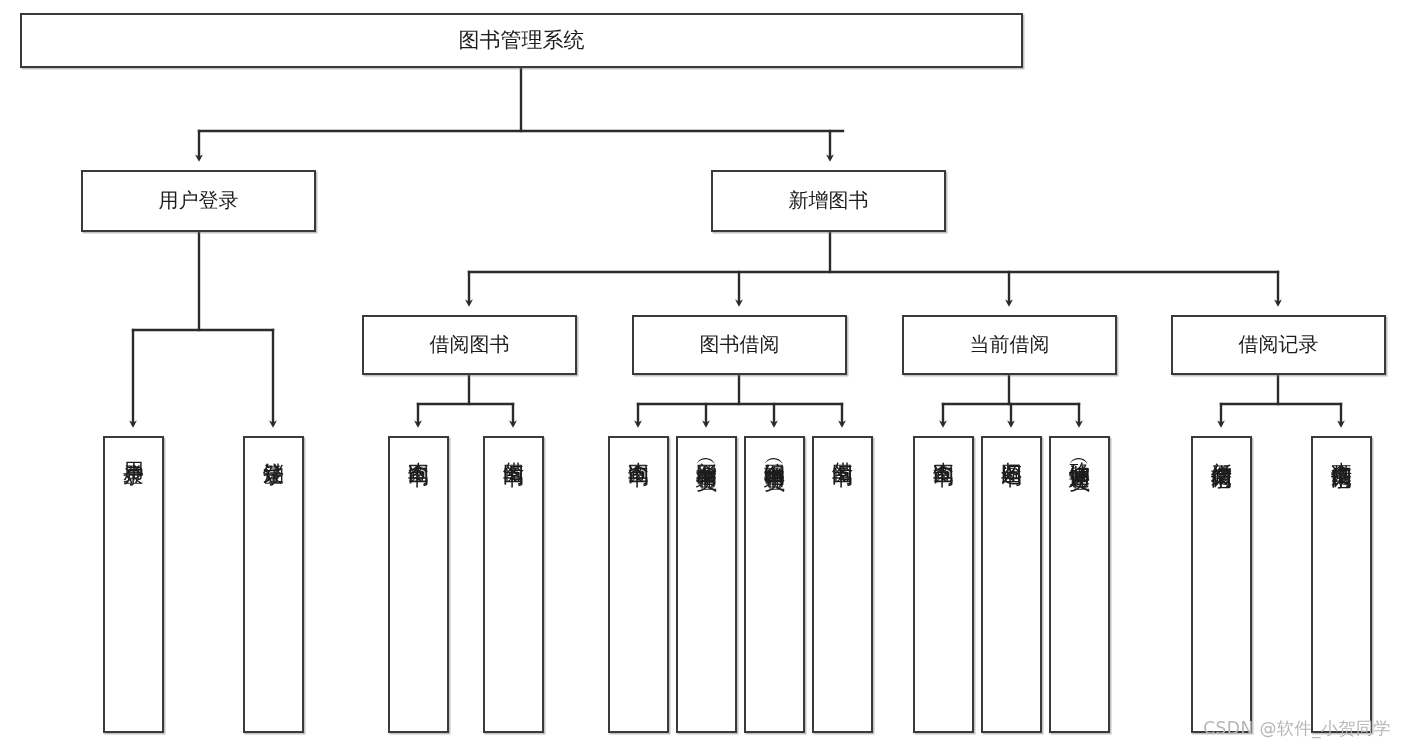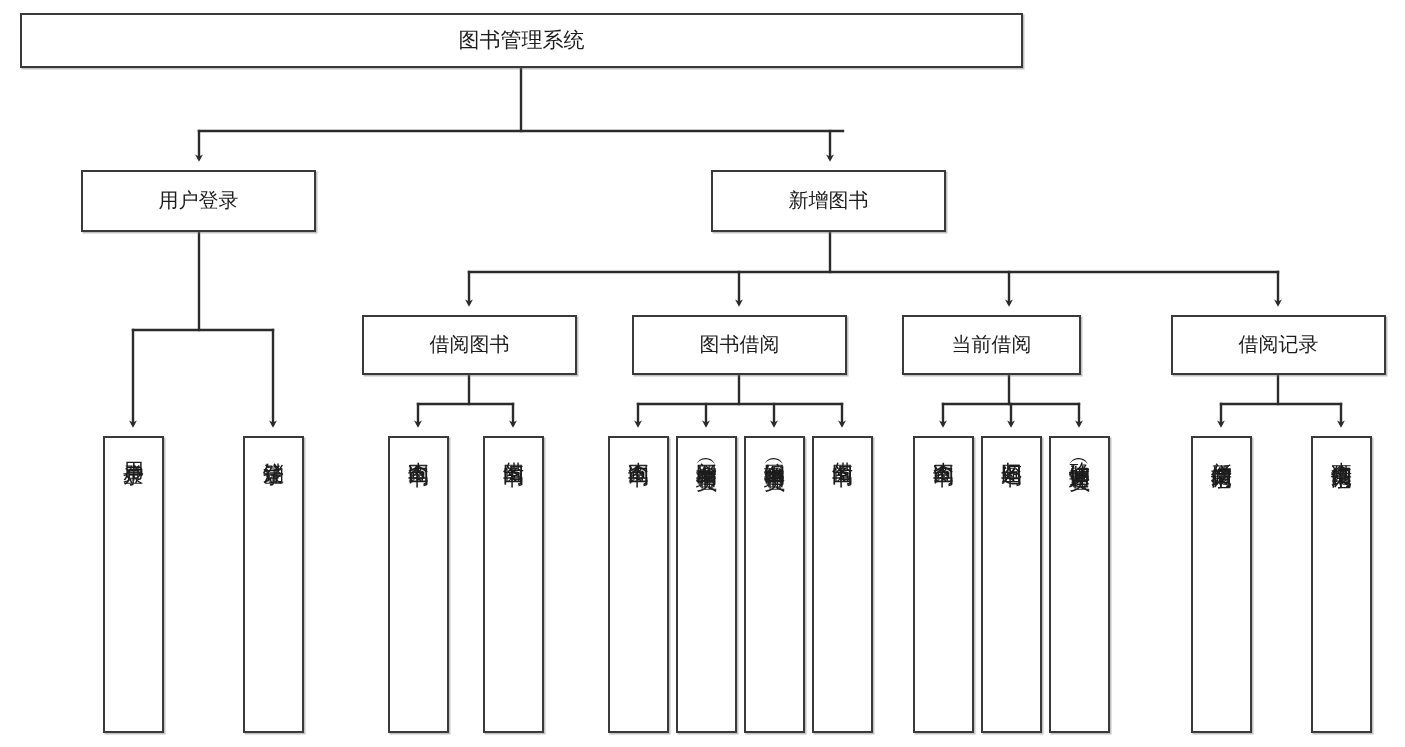--- a/index.html
+++ b/index.html
@@ -149,21 +149,21 @@
   </div>
 
   <div class="node branch" style="left:362px; top:315px; width:215px; height:60px;">
     <span class="label">借阅图书</span>
   </div>
 
   <div class="node branch" style="left:632px; top:315px; width:215px; height:60px;">
     <span class="label">图书借阅</span>
   </div>
 
-  <div class="node branch" style="left:902px; top:315px; width:179px; height:60px;">
+  <div class="node branch" style="left:902px; top:315px; width:215px; height:60px;">
     <span class="label">当前借阅</span>
   </div>
 
   <div class="node branch" style="left:1171px; top:315px; width:215px; height:60px;">
     <span class="label">借阅记录</span>
   </div>
 
   <div class="node leaf" style="left:103px; top:436px; width:61px; height:297px;">
     <span class="label">用户登录</span>
   </div>
@@ -201,14 +201,15 @@
     <span class="label">确认归还（管理员）</span>
   </div>
 
   <div class="node leaf" style="left:1191px; top:436px; width:61px; height:297px;">
     <span class="label">新增借阅记录</span>
   </div>
   <div class="node leaf" style="left:1311px; top:436px; width:61px; height:297px;">
     <span class="label">查询借阅记录</span>
   </div>
 
+  <div id="watermark">CSDN @软件_小贺同学</div>
 
 </div>
 
 </body></html>

